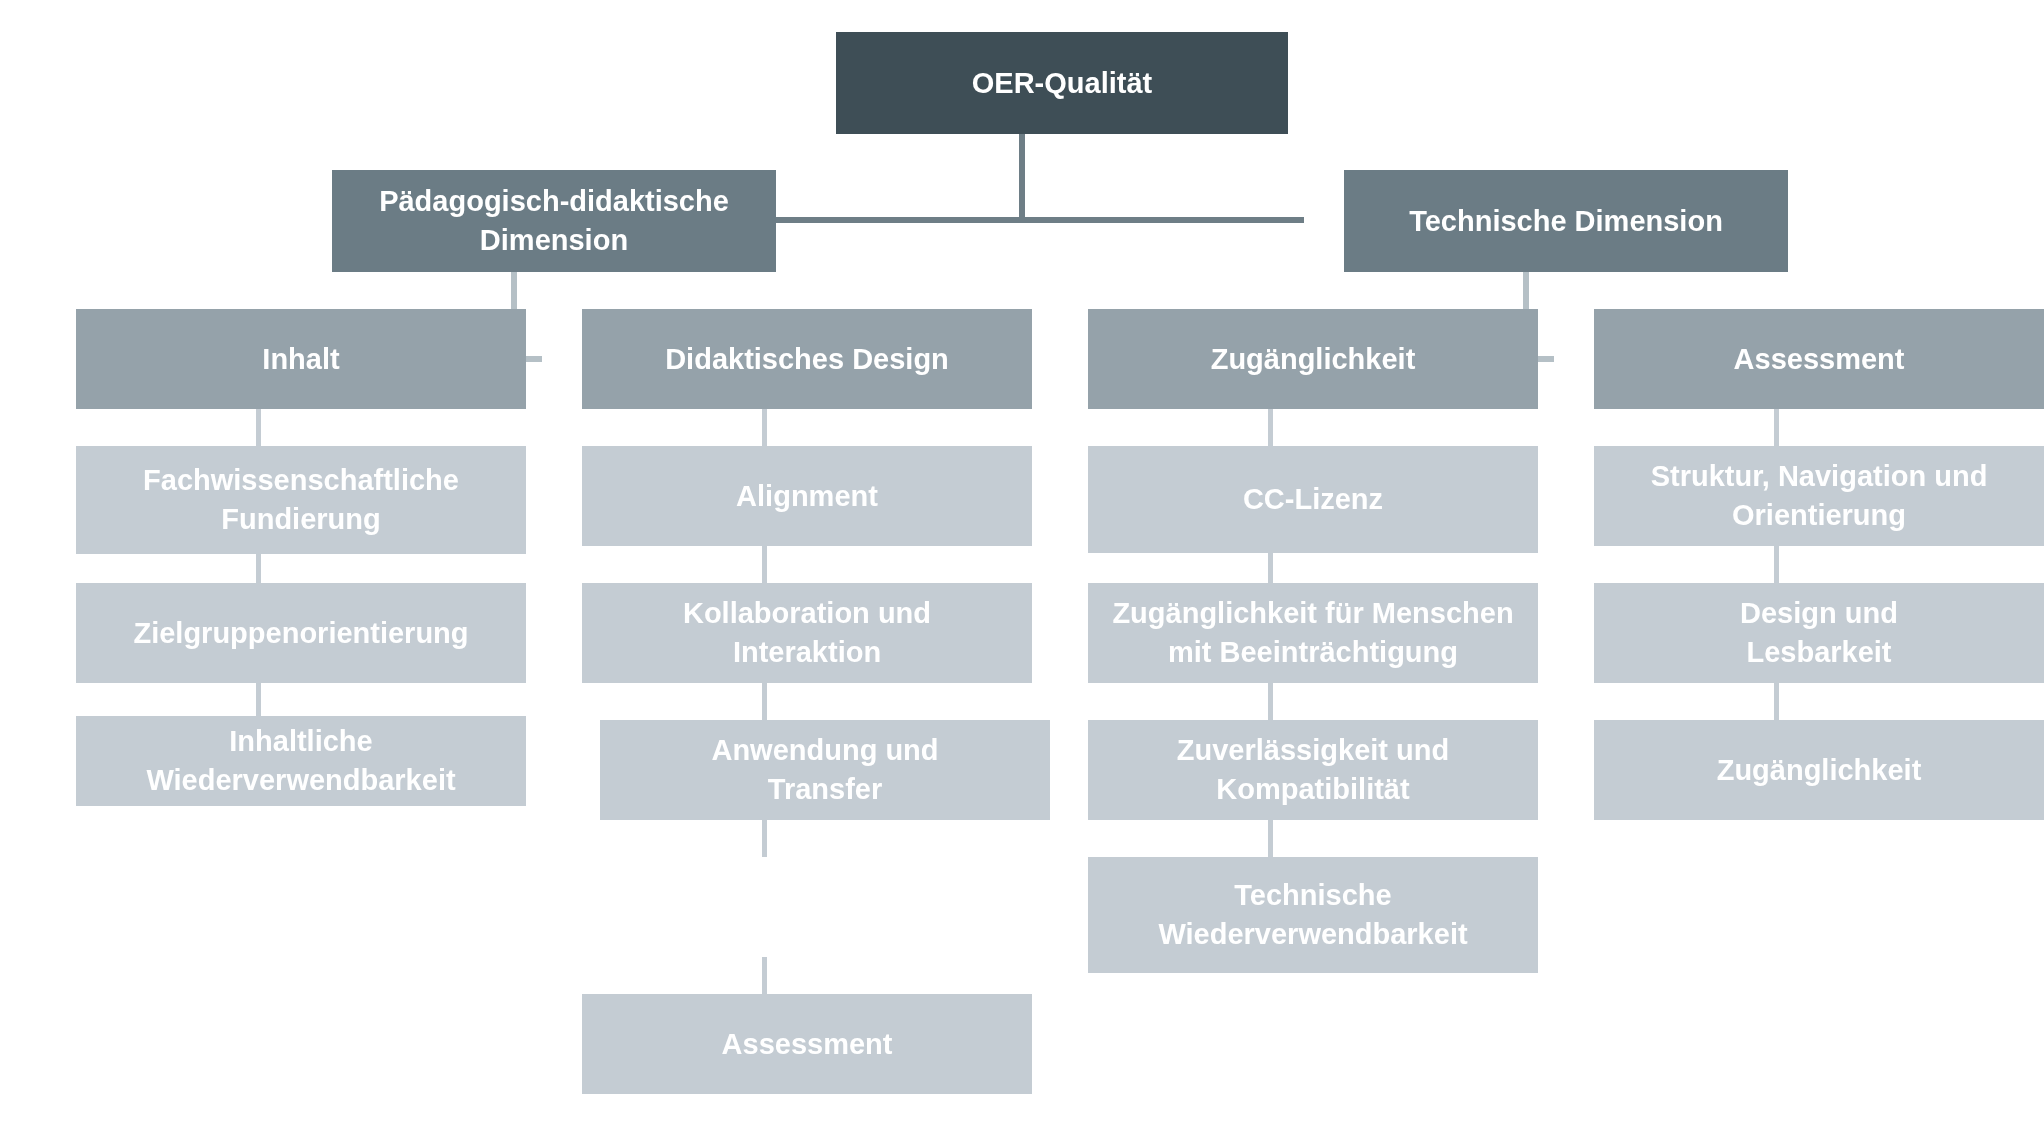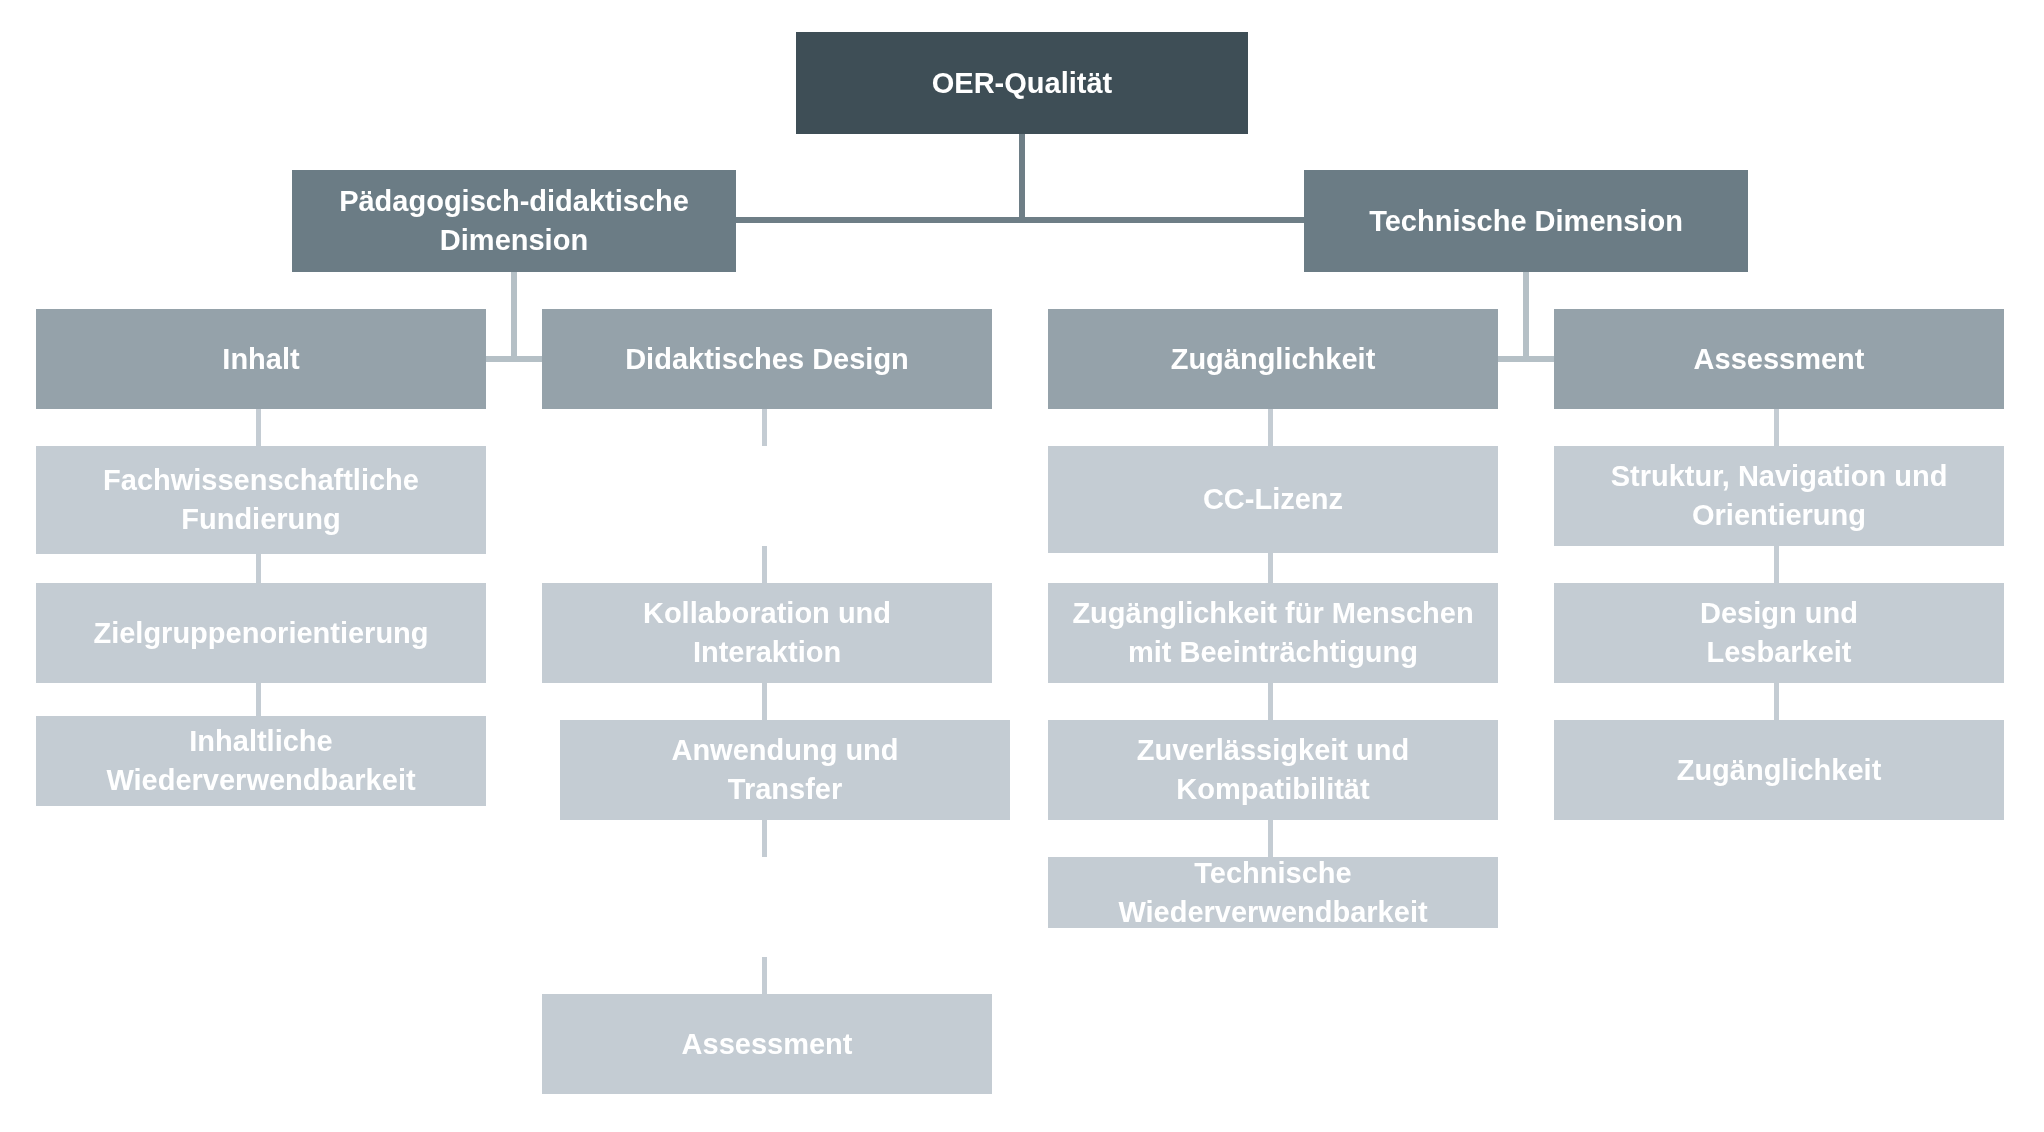--- a/index.html
+++ b/index.html
@@ -25,20 +25,21 @@
     position:absolute;
     display:flex;align-items:center;justify-content:center;
     text-align:center;
     color:var(--text);
     font-weight:700;
     font-size:29px;
     line-height:39px;
     white-space:pre-line;
     padding:0 6px;
     box-sizing:border-box;
+    margin-left:40px;
   }
   .l1{background:var(--level1);}
   .l2{background:var(--level2);}
   .l3{background:var(--level3);}
   .l4{background:var(--level4);}
   .con{position:absolute;}
   .con.slate{background:var(--line_dark);}
   .con.silver{background:var(--line_silver);}
   .con.light{background:var(--line_light);}
 </style>
@@ -84,32 +85,33 @@
   <div class="box l3" style="left:542px;top:309px;width:450px;height:100px">Didaktisches Design</div>
   <div class="box l3" style="left:1048px;top:309px;width:450px;height:100px">Zugänglichkeit</div>
   <div class="box l3" style="left:1554px;top:309px;width:450px;height:100px">Assessment</div>
 
   <div class="box l4" style="left:36px;top:446px;width:450px;height:108px">Fachwissenschaftliche
 Fundierung</div>
   <div class="box l4" style="left:36px;top:583px;width:450px;height:100px">Zielgruppenorientierung</div>
   <div class="box l4" style="left:36px;top:716px;width:450px;height:90px">Inhaltliche
 Wiederverwendbarkeit</div>
 
+  <div class="box l4" style="left:542px;top:446px;width:450px;height:100px">Alignment</div>
   <div class="box l4" style="left:542px;top:583px;width:450px;height:100px">Kollaboration und
 Interaktion</div>
   <div class="box l4" style="left:560px;top:720px;width:450px;height:100px">Anwendung und
 Transfer</div>
   <div class="box l4" style="left:542px;top:994px;width:450px;height:100px">Assessment</div>
 
   <div class="box l4" style="left:1048px;top:446px;width:450px;height:107px">CC-Lizenz</div>
   <div class="box l4" style="left:1048px;top:583px;width:450px;height:100px">Zugänglichkeit für Menschen
 mit Beeinträchtigung</div>
   <div class="box l4" style="left:1048px;top:720px;width:450px;height:100px">Zuverlässigkeit und
 Kompatibilität</div>
-  <div class="box l4" style="left:1048px;top:857px;width:450px;height:71px">Technische
+  <div class="box l4" style="left:1048px;top:857px;width:450px;height:116px">Technische
 Wiederverwendbarkeit</div>
 
   <div class="box l4" style="left:1554px;top:446px;width:450px;height:100px">Struktur, Navigation und
 Orientierung</div>
   <div class="box l4" style="left:1554px;top:583px;width:450px;height:100px">Design und
 Lesbarkeit</div>
   <div class="box l4" style="left:1554px;top:720px;width:450px;height:100px">Zugänglichkeit</div>
 
 </div>
 

